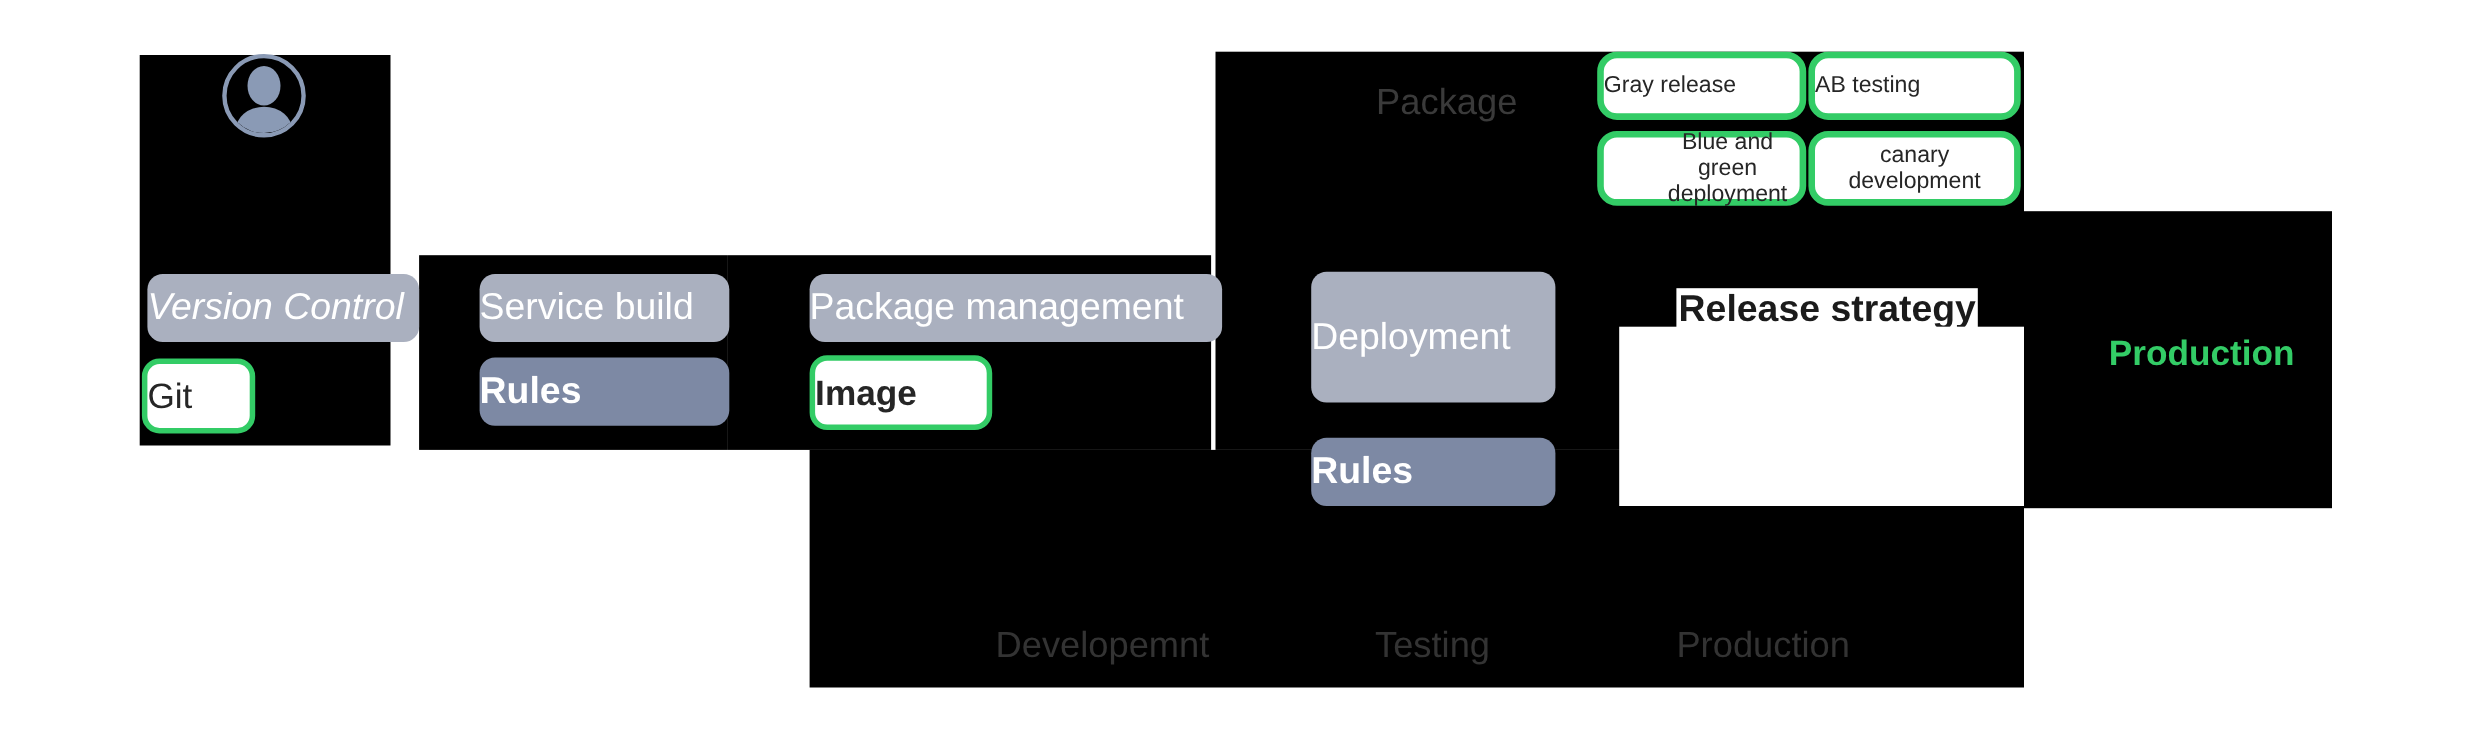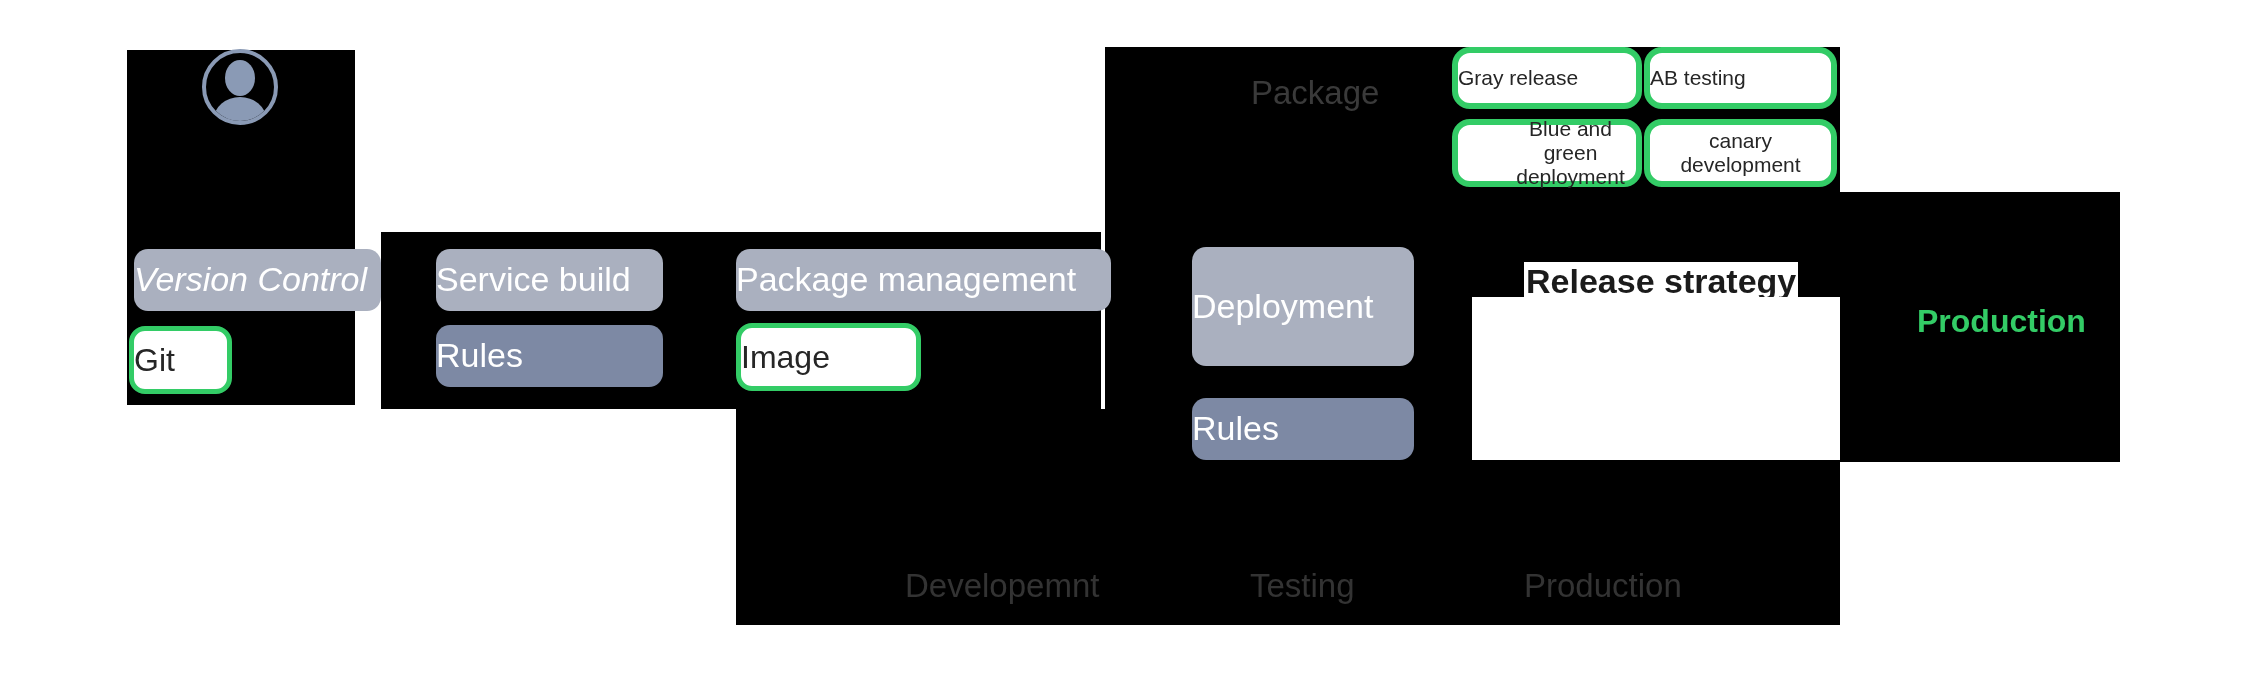--- a/index.html
+++ b/index.html
@@ -42,21 +42,21 @@
     background: #aab0bf;
     color: #ffffff;
     font-size: 34px;
     font-weight: 400;
   }
   
   .pill-dark {
     background: #7d89a4;
     color: #ffffff;
     font-size: 34px;
-    font-weight: 400;
+    font-weight: 700;
   }
   
   .chip-green {
     background: #ffffff;
     color: #262626;
     border: 5px solid #33cc66;
     border-radius: 16px;
     font-size: 32px;
     font-weight: 400;
   }
@@ -148,21 +148,21 @@
   </div>
 
   <div class="box pill-dark" style="left:436px; top:325px; width:227px; height:62px;">
     <span>Rules</span>
   </div>
 
   <div class="box pill-light" style="left:736px; top:249px; width:375px; height:62px;">
     <span>Package management</span>
   </div>
 
-  <div class="box chip-green" style="left:736px; top:323px; width:185px; height:68px;">
+  <div class="box chip-green" style="left:736px; top:323px; width:166px; height:68px;font-weight:bold;">
     <span>Image</span>
   </div>
 
 
   <div class="box pill-light" style="left:1192px; top:247px; width:222px; height:119px;">
     <span>Deployment</span>
   </div>
 
   <div class="box pill-dark" style="left:1192px; top:398px; width:222px; height:62px;">
     <span>Rules</span>

